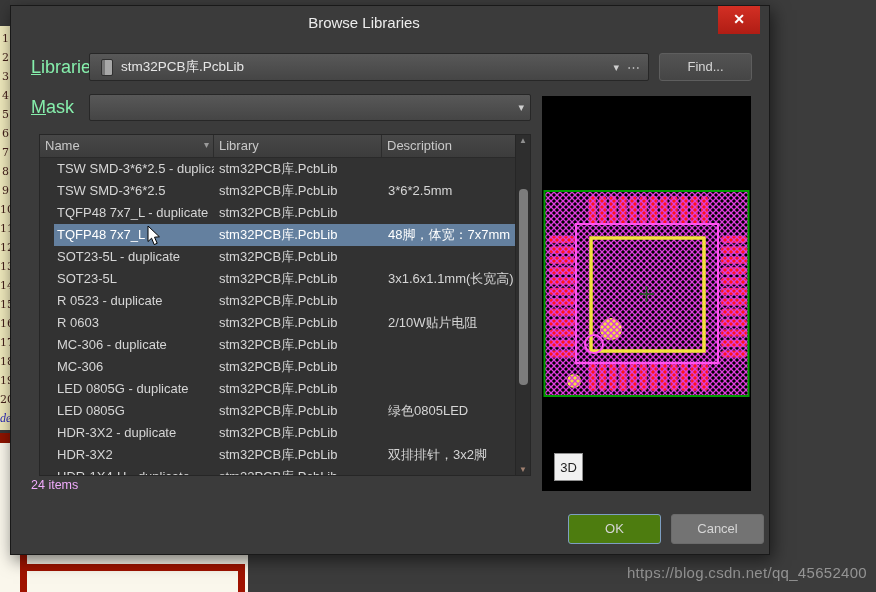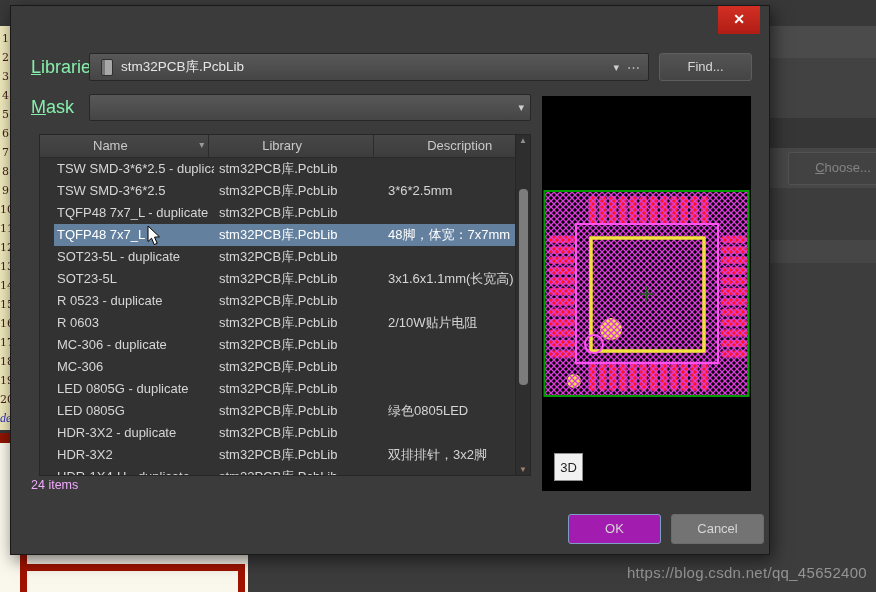--- a/index.html
+++ b/index.html
@@ -54,32 +54,32 @@
   .combo .arrow{color:#cfcfcf;font-size:11px;padding:0 6px;}
   .combo .dots{color:#cfcfcf;font-size:13px;padding:0 7px 0 2px;letter-spacing:1px;}
   #lib-icon{width:10px;height:15px;margin:0 8px 0 11px;border-radius:2px;
     background:linear-gradient(90deg,#777 0 3px,#a8a8a8 3px 100%);
     border:1px solid #2f2f2f;}
 
   .btn{background:linear-gradient(#535353,#454545);border:1px solid #5e5e5e;
     border-radius:3px;color:#d6d6d6;font-size:13px;text-align:center;box-sizing:border-box;}
   #find-btn{left:648px;top:47px;width:93px;height:28px;line-height:26px;}
   #ok-btn{left:557px;top:508px;width:93px;height:30px;line-height:28px;
-    background:#a21caf;border:1px solid #7d9ec2;}
+    background:#4d7c0f;border:1px solid #7d9ec2;}
   #cancel-btn{left:660px;top:508px;width:93px;height:30px;line-height:28px;
     background:#737373;border:1px solid #6b6b6b;}
 
   
   #table{left:28px;top:128px;width:492px;height:342px;background:#323232;
     border:1px solid #262626;box-sizing:border-box;display:flex;}
   #table-main{width:475px;overflow:hidden;}
   #table-header{display:flex;height:22px;background:linear-gradient(#474747,#3c3c3c);
     border-bottom:1px solid #2a2a2a;color:#c9c9c9;font-size:13px;}
   .hcell{box-sizing:border-box;border-right:1px solid #2c2c2c;padding:3px 0 0 5px;
-    display:flex;justify-content:space-between;margin-left:48px;}
+    display:flex;justify-content:space-between;}
   .hcell .sort{color:#9a9a9a;font-size:10px;padding:1px 4px 0 0;}
   #table-body{height:319px;overflow:hidden;}
   .t-row{display:flex;height:22px;line-height:22px;color:#d6d6d6;font-size:13px;white-space:nowrap;}
   .t-row.selected{background:var(--selection);color:#ffffff;margin-left:14px;}
   .t-row.selected .c-name{padding-left:3px;}
   .c-name{width:174px;box-sizing:border-box;padding-left:17px;overflow:hidden;flex:none;}
   .t-row.selected .c-name{width:160px;}
   .c-lib{width:168px;box-sizing:border-box;padding-left:5px;overflow:hidden;flex:none;}
   .c-desc{width:133px;box-sizing:border-box;padding-left:6px;overflow:hidden;flex:none;}
 
@@ -129,41 +129,33 @@
           <div class="pin-num">18</div>
           <div class="pin-num">19</div>
           <div class="pin-num">20</div>
         </div>
     </div>
     <div class="blue-frag">de</div>
     <div class="redline"></div>
     <div class="white"></div>
   </div>
 
-  <div class="abs" id="bg-right">
-    <div class="band" style="top:0;height:26px;background:#383838;"></div>
-    <div class="band" style="top:26px;height:32px;background:#4b4b4b;"></div>
-    <div class="band" style="top:58px;height:60px;background:#424242;"></div>
-    <div class="band" style="top:118px;height:30px;background:#363636;"></div>
-    <div class="band" style="top:148px;height:40px;background:#474747;"></div>
-    <div class="band" style="top:240px;height:23px;background:#464646;"></div>
-    <div id="choose-btn" class="ulabel">Choose...</div>
-  </div>
 
   <div class="abs" id="bg-bottom">
     <div class="v1"></div>
     <div class="h1"></div>
     <div class="v2"></div>
   </div>
 
   <div class="abs" id="watermark">https://blog.csdn.net/qq_45652400</div>
 
   <div class="abs" id="dialog">
 
     <div id="titlebar">
+      <div id="dlg-title">Browse Libraries</div>
       <div id="close-btn">
         <span>✕</span>
       </div>
     </div>
 
     <div class="abs lbl ulabel" id="libraries-label">Libraries</div>
 
     <div class="abs combo" id="libraries-combo">
       <span id="lib-icon"></span>
       <span class="txt">stm32PCB库.PcbLib</span>

